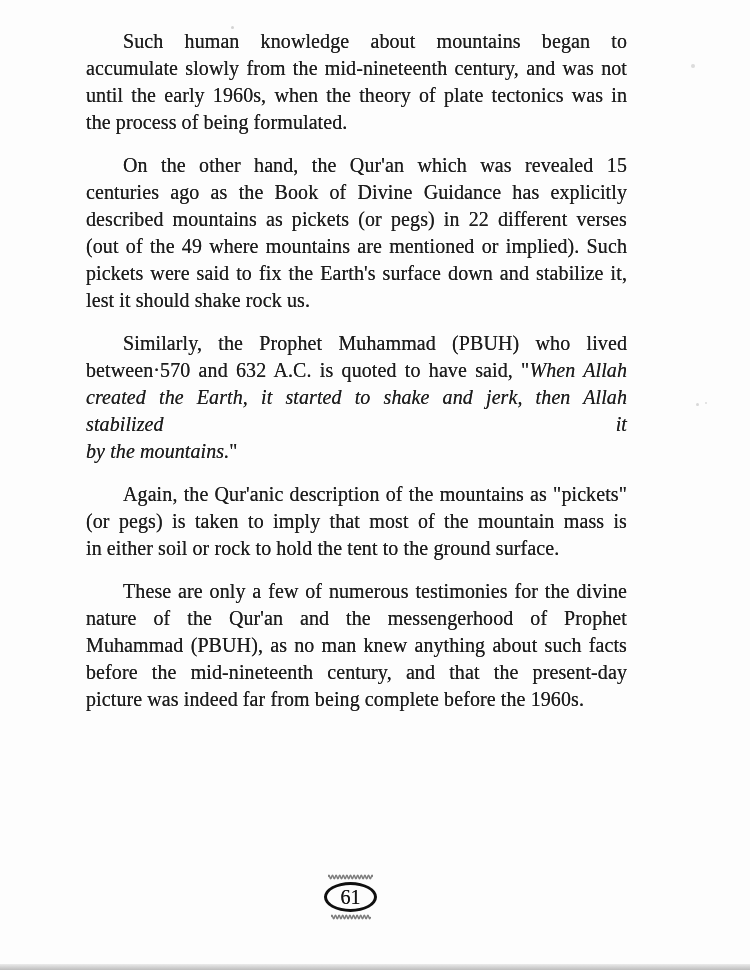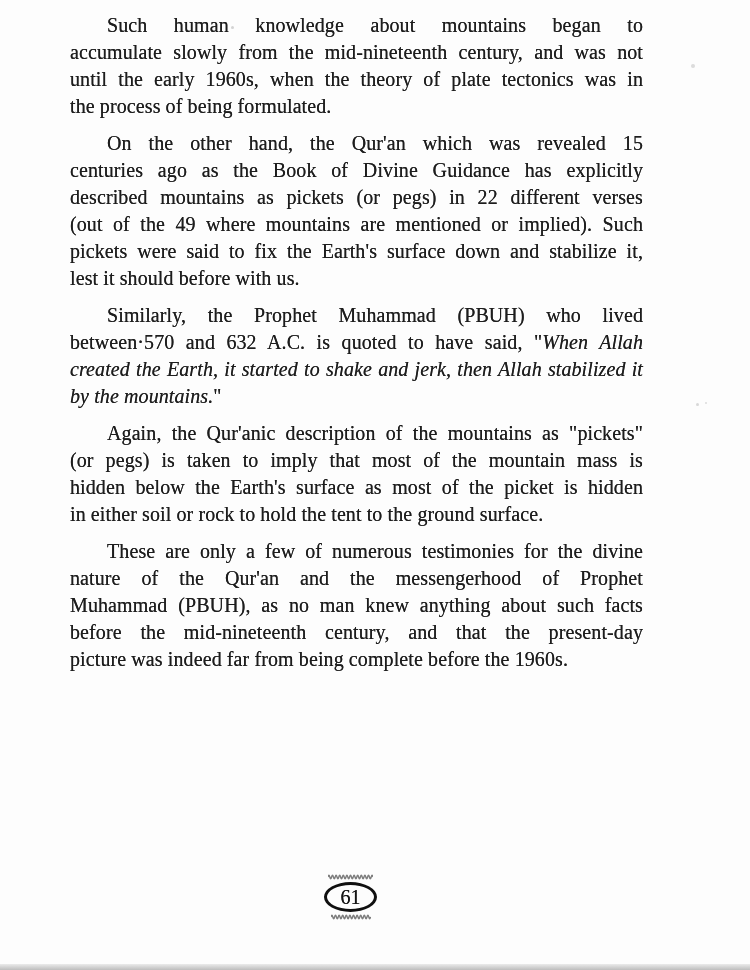--- a/index.html
+++ b/index.html
@@ -10,21 +10,21 @@
     background: #fdfdfd;
     overflow: hidden;
     font-family: "Liberation Serif", serif;
     color: #1d1d1d;
   }
   .text-block {
     position: absolute;
     top: 0; left: 0; right: 0;
     padding: 12px 107px 0 70px;
   }
-  .para { margin: 0; }
+  .para { margin: 16px; }
   .para + .para { margin-top: 10px; }
   .line {
     font-size: 20px;
     line-height: 27px;
     text-align: justify;
     text-align-last: justify;
     white-space: normal;
     letter-spacing: 0.1px;
     text-shadow: 0 0 0.35px rgba(25,25,25,0.85);
   }
@@ -88,32 +88,31 @@
         <div class="line"><span>accumulate slowly from the mid-nineteenth century, and was not</span></div>
         <div class="line"><span>until the early 1960s, when the theory of plate tectonics was in</span></div>
         <div class="line last"><span>the process of being formulated.</span></div>
       </div>
       <div class="para">
         <div class="line first"><span>On the other hand, the Qur'an which was revealed 15</span></div>
         <div class="line"><span>centuries ago as the Book of Divine Guidance has explicitly</span></div>
         <div class="line"><span>described mountains as pickets (or pegs) in 22 different verses</span></div>
         <div class="line"><span>(out of the 49 where mountains are mentioned or implied). Such</span></div>
         <div class="line"><span>pickets were said to fix the Earth's surface down and stabilize it,</span></div>
-        <div class="line last"><span>lest it should before with us.</span></div>
+        <div class="line last"><span>lest it should shake rock us.</span></div>
       </div>
       <div class="para">
         <div class="line first"><span>Similarly, the Prophet Muhammad (PBUH) who lived</span></div>
         <div class="line"><span>between·570 and 632 A.C. is quoted to have said, "</span><span class="it">When Allah</span></div>
         <div class="line"><span class="it">created the Earth, it started to shake and jerk, then Allah stabilized it</span></div>
         <div class="line last"><span class="it">by the mountains.</span><span>"</span></div>
       </div>
       <div class="para">
         <div class="line first"><span>Again, the Qur'anic description of the mountains as "pickets"</span></div>
         <div class="line"><span>(or pegs) is taken to imply that most of the mountain mass is</span></div>
-        <div class="line"><span>hidden below the Earth's surface as most of the picket is hidden</span></div>
         <div class="line last"><span>in either soil or rock to hold the tent to the ground surface.</span></div>
       </div>
       <div class="para">
         <div class="line first"><span>These are only a few of numerous testimonies for the divine</span></div>
         <div class="line"><span>nature of the Qur'an and the messengerhood of Prophet</span></div>
         <div class="line"><span>Muhammad (PBUH), as no man knew anything about such facts</span></div>
         <div class="line"><span>before the mid-nineteenth century, and that the present-day</span></div>
         <div class="line last"><span>picture was indeed far from being complete before the 1960s.</span></div>
       </div>
     </div>

